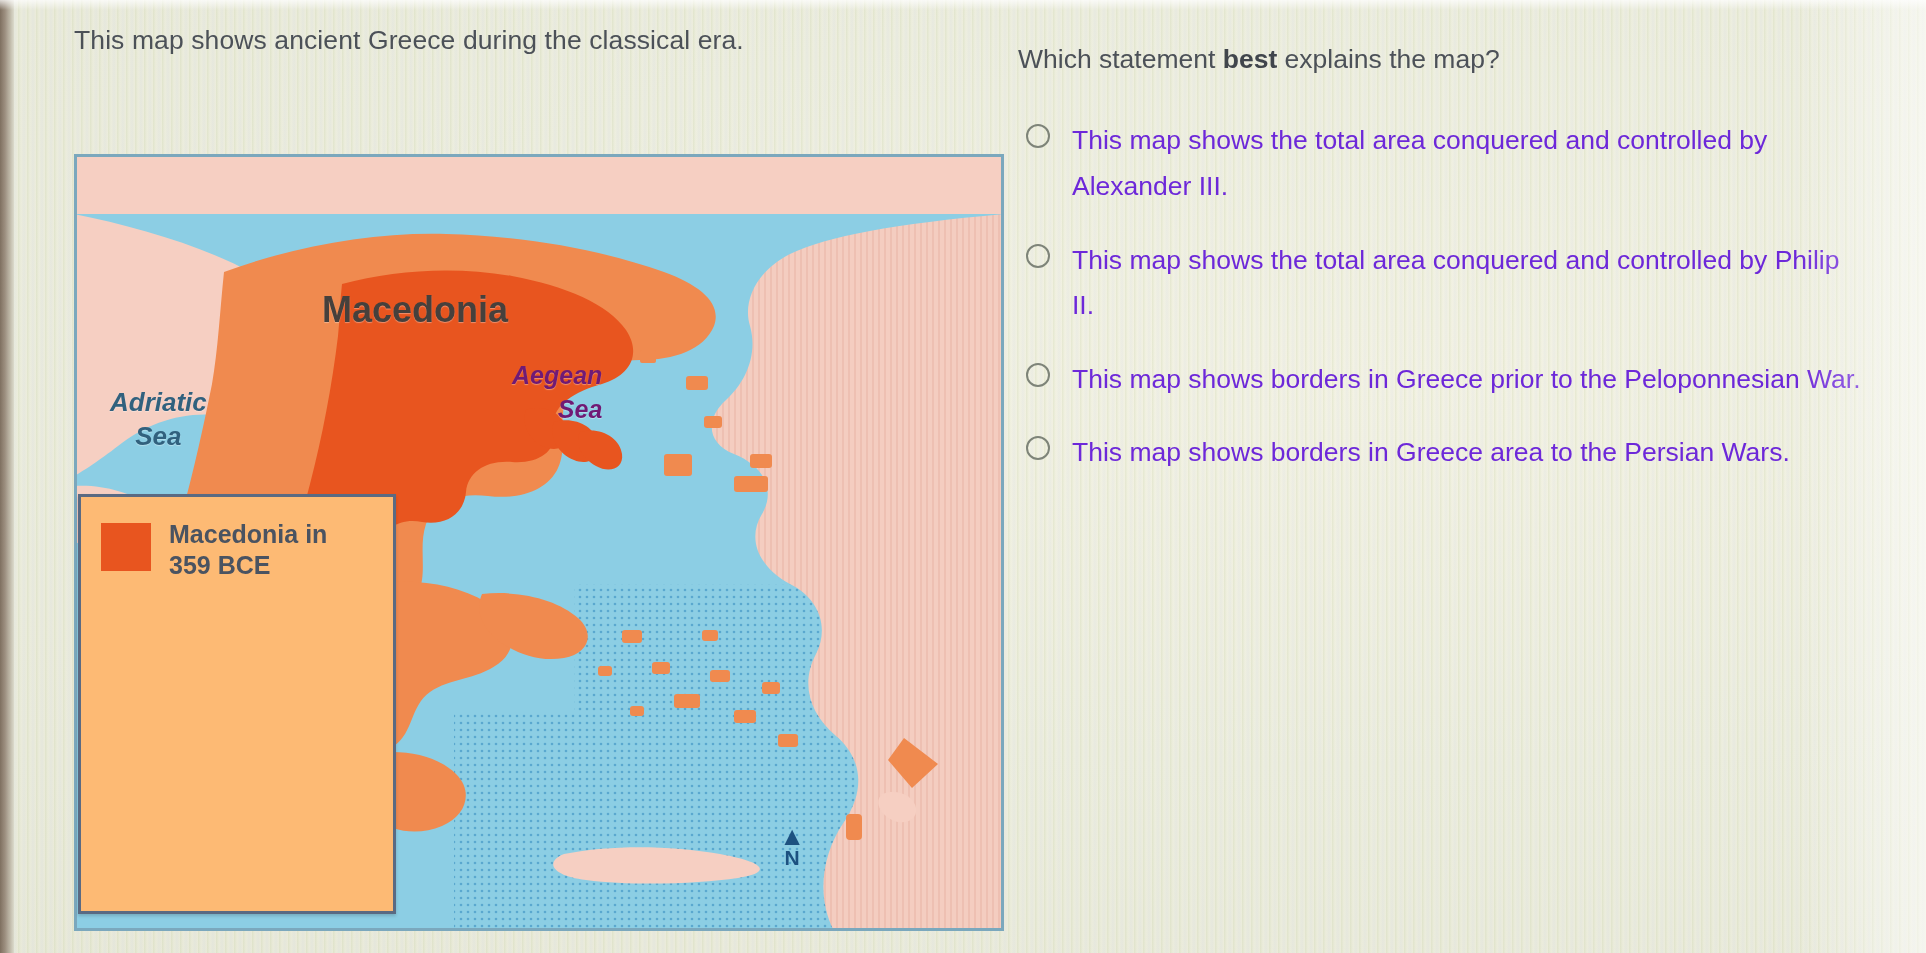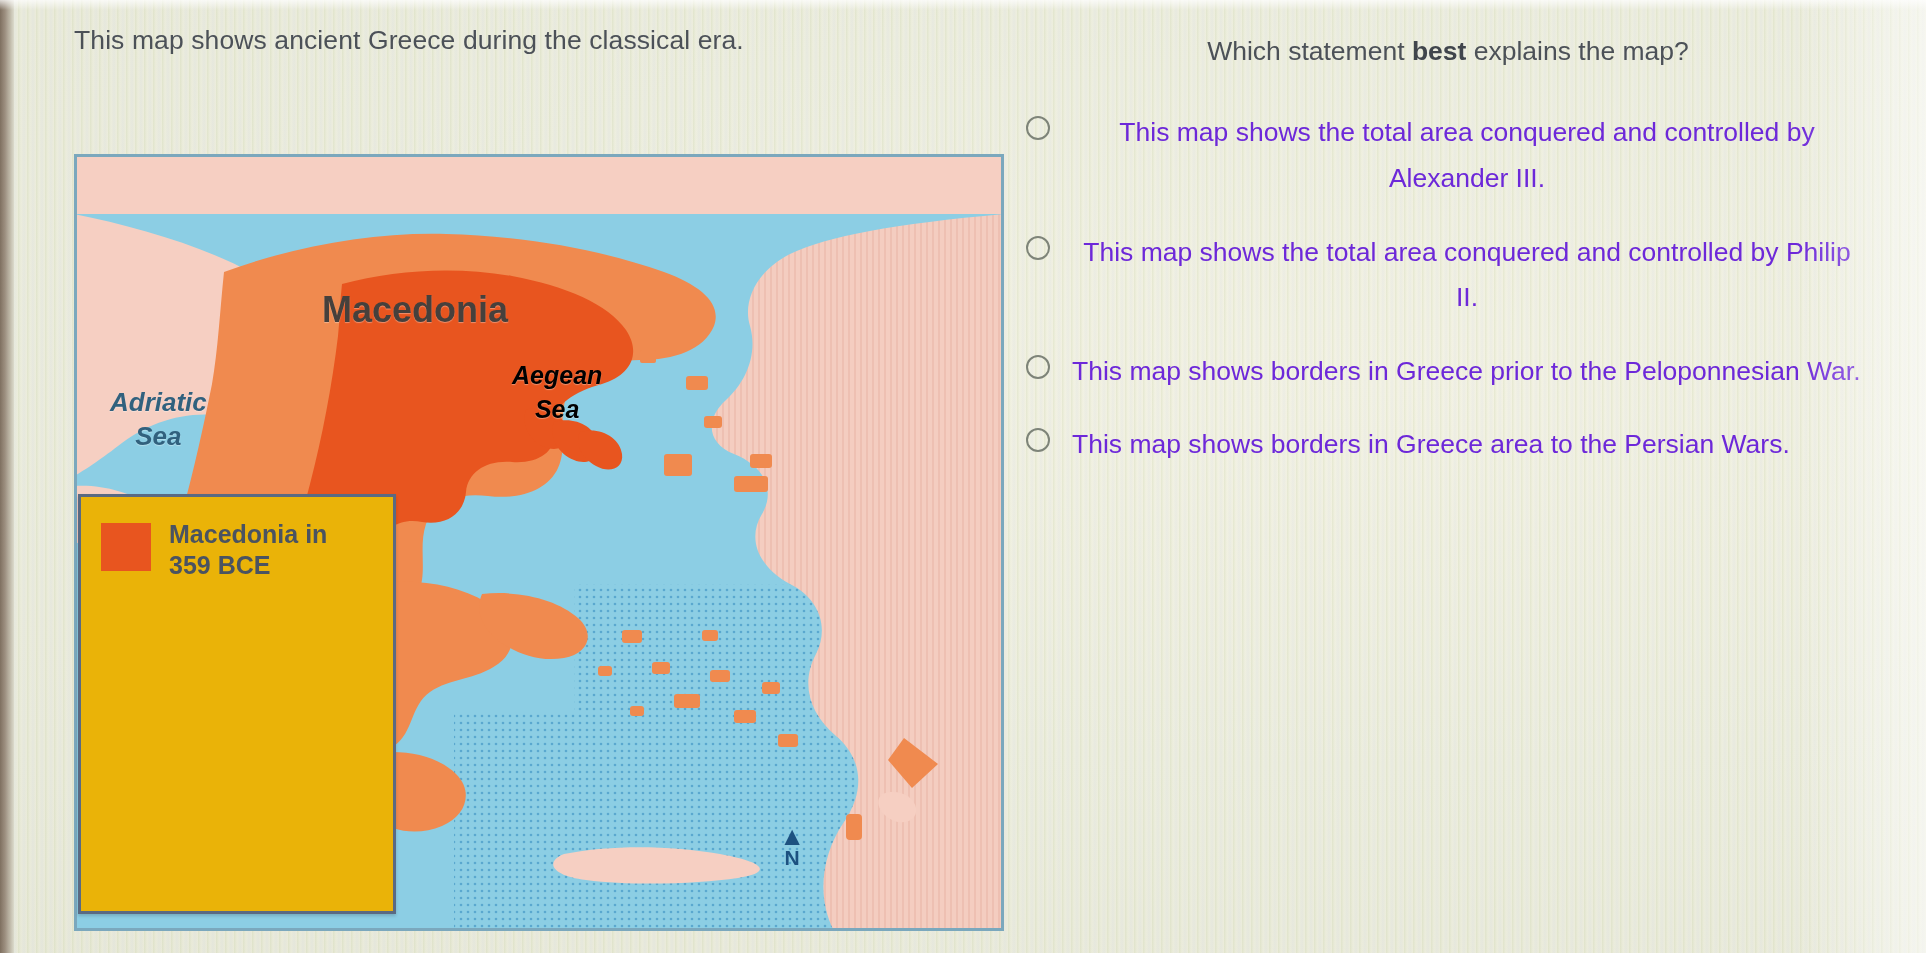--- a/index.html
+++ b/index.html
@@ -67,21 +67,21 @@
     box-shadow: 0 2px 3px rgba(0,0,0,.18);
   }
   #map-title-text {
     font-size: 29px; font-weight: bold; color: #3d4757;
     letter-spacing: .2px; white-space: nowrap;
   }
 
   #map-legend-box {
     position: absolute; left: 4px; top: 340px;
     width: 318px; height: 420px;
-    background: #eab308;
+    background: #fdba74;
     border: 3px solid #5a6a82;
     padding: 22px 18px 16px 20px;
     box-shadow: 0 2px 3px rgba(0,0,0,.16);
   }
   .legend-row { display: flex; align-items: flex-start; margin-bottom: 16px; }
   .legend-swatch {
     width: 50px; height: 48px; flex: 0 0 50px; margin-right: 18px; margin-top: 4px;
   }
   .legend-label {
     font-size: 25px; font-weight: bold; line-height: 1.22; color: #4a5361;
@@ -95,36 +95,36 @@
     white-space: pre-line;
     pointer-events: none;
   }
   #label-macedonia { left: 248px; top: 135px; font-size: 36px; color: #46403c; }
   #label-adriatic {
     left: 36px; top: 232px; font-size: 26px; font-style: italic;
     color: #31617e; text-align: center; line-height: 1.3;
   }
   #label-aegean {
     left: 438px; top: 205px; font-size: 25px; font-style: italic;
-    color: #000000; text-align: center; line-height: 1.35;
+    color: #701a75; text-align: right; line-height: 1.35;
   }
   #label-persian {
     left: 608px; top: 205px; font-size: 31px; color: #44474d;
     text-align: left; line-height: 1.32;
   }
   #compass {
     position: absolute; left: 700px; top: 672px; width: 36px;
     text-align: center; color: #1d5180;
   }
   #compass-arrow { font-size: 26px; line-height: .8; }
   #compass-n { font-size: 21px; font-weight: bold; line-height: 1; }
 
   
   #right-col {
-    position: absolute; left: 1018px; top: 30px; width: 860px; text-align: center;
+    position: absolute; left: 1018px; top: 38px; width: 860px;
   }
   #question-stem {
     font-size: 26.5px; color: #4c5158; line-height: 1.6; margin-bottom: 38px;
   }
   #question-stem b { font-weight: bold; color: #40454c; }
   .option-row {
     display: flex; align-items: flex-start; margin-bottom: 28px;
   }
   .radio {
     flex: 0 0 24px; width: 24px; height: 24px; margin: 6px 22px 0 8px;

